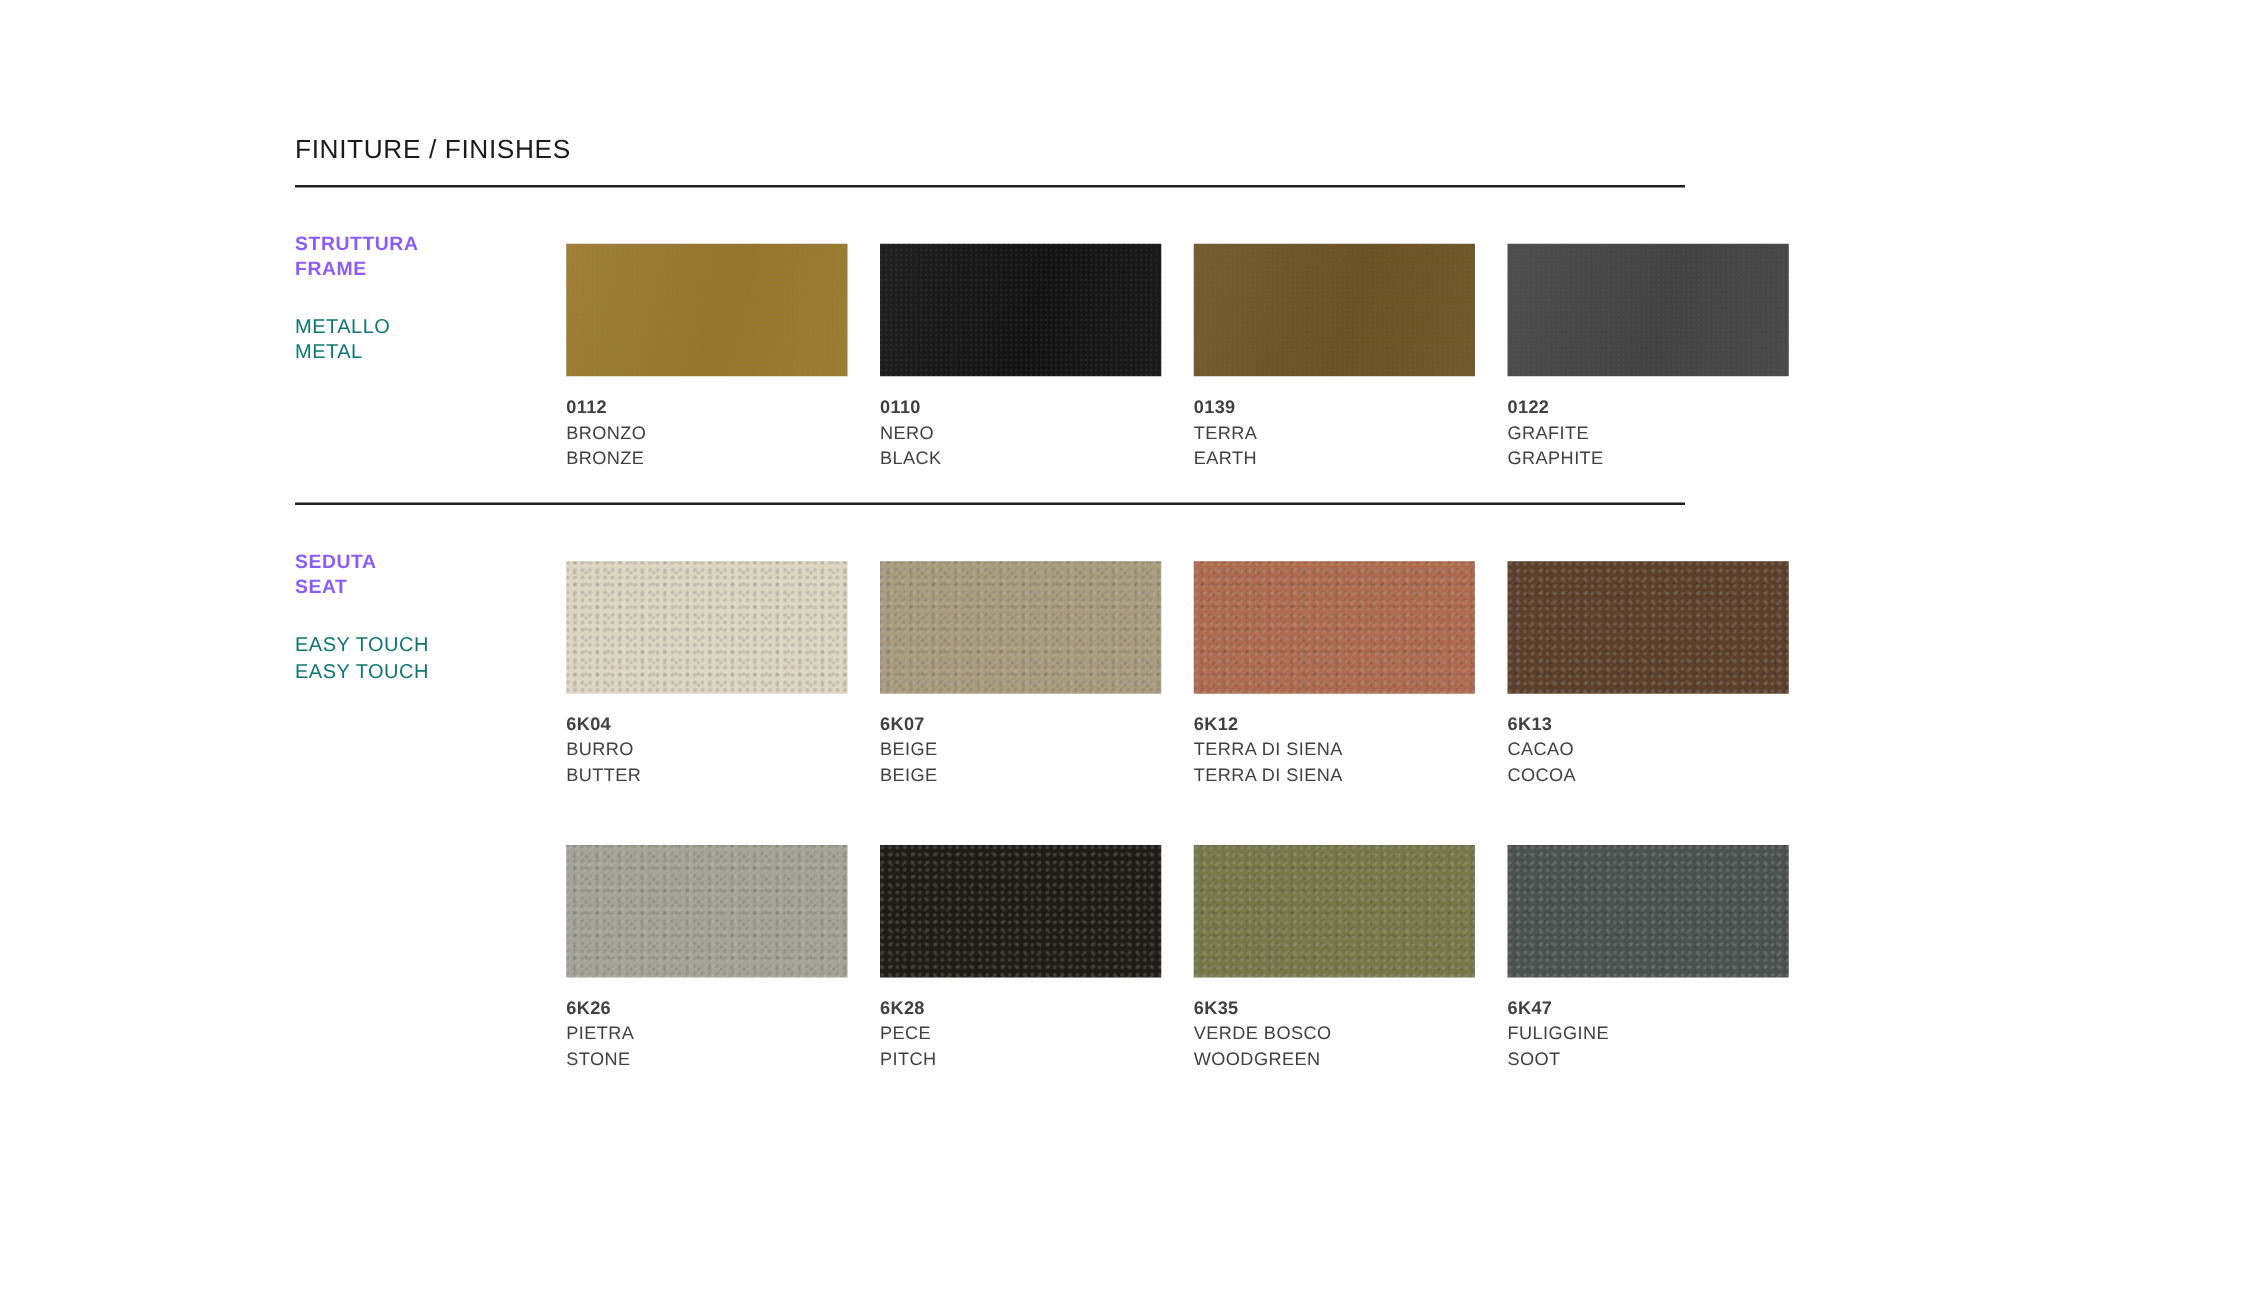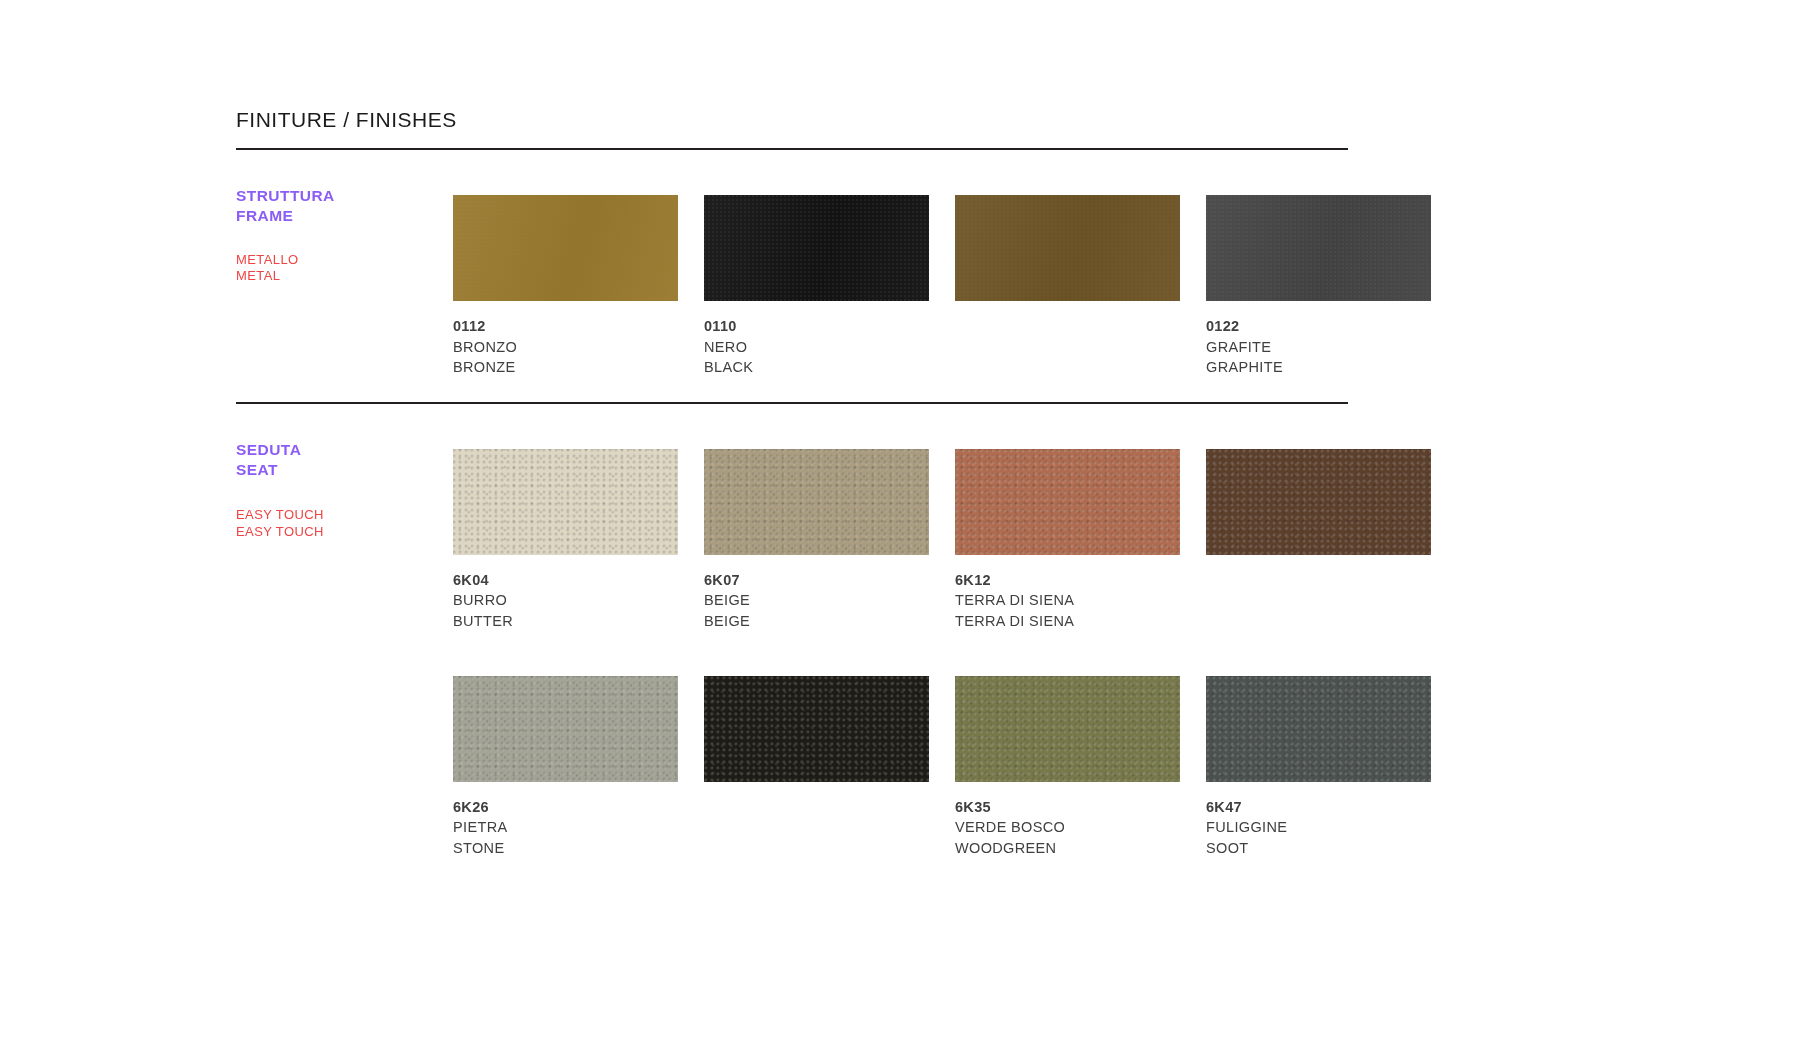--- a/index.html
+++ b/index.html
@@ -57,25 +57,25 @@
   }
   .group-title {
     font-size: 15.5px;
     font-weight: 700;
     letter-spacing: 0.45px;
     line-height: 1.28;
     color: #8b5cf6;
     white-space: nowrap;
   }
   .material-name {
-    font-size: 13px;
+    font-size: 16px;
     font-weight: 400;
     letter-spacing: 0.4px;
     line-height: 1.28;
-    color: #ef4444;
+    color: #0f766e;
     white-space: nowrap;
   }
   .frame-material { margin-top: 26px; }
   .seat-material  { margin-top: 28px; }
 
   .section-divider {
     width: 2px;
     background: #231f20;
     align-self: stretch;
     margin-left: 0;
@@ -188,20 +188,25 @@
               <div class="code">0110</div>
               <div class="cname">NERO</div>
               <div class="cname">BLACK</div>
             </div>
           </div>
 
           <div class="swatch-cell">
             <div class="swatch" style="background: rgb(110, 84, 36);">
               <div class="grain" style="background-image: radial-gradient(circle at 25% 25%, rgba(255, 255, 255, 0.07) 0.6px, rgba(0, 0, 0, 0) 1.4px), radial-gradient(circle at 75% 75%, rgba(0, 0, 0, 0.09) 0.6px, rgba(0, 0, 0, 0) 1.4px), linear-gradient(105deg, rgba(255, 255, 255, 0.05) 0%, rgba(0, 0, 0, 0.04) 55%, rgba(255, 255, 255, 0.03) 100%); background-size: 4px 4px, 4px 4px, 100% 100%; background-position: 0px 0px, 2px 2px, 0px 0px;"></div>
             </div>
+            <div class="caption">
+              <div class="code">0139</div>
+              <div class="cname">TERRA</div>
+              <div class="cname">EARTH</div>
+            </div>
           </div>
 
           <div class="swatch-cell">
             <div class="swatch" style="background: rgb(68, 68, 68);">
               <div class="grain" style="background-image: radial-gradient(circle at 25% 25%, rgba(255, 255, 255, 0.07) 0.6px, rgba(0, 0, 0, 0) 1.4px), radial-gradient(circle at 75% 75%, rgba(0, 0, 0, 0.09) 0.6px, rgba(0, 0, 0, 0) 1.4px), linear-gradient(105deg, rgba(255, 255, 255, 0.05) 0%, rgba(0, 0, 0, 0.04) 55%, rgba(255, 255, 255, 0.03) 100%); background-size: 4px 4px, 4px 4px, 100% 100%; background-position: 0px 0px, 2px 2px, 0px 0px;"></div>
             </div>
             <div class="caption">
               <div class="code">0122</div>
               <div class="cname">GRAFITE</div>
               <div class="cname">GRAPHITE</div>
@@ -263,20 +268,25 @@
               <div class="code">6K12</div>
               <div class="cname">TERRA DI SIENA</div>
               <div class="cname">TERRA DI SIENA</div>
             </div>
           </div>
 
           <div class="swatch-cell">
             <div class="swatch" style="background: rgb(93, 64, 44);">
               <div class="grain" style="background-image: radial-gradient(circle at 30% 30%, rgba(255, 255, 255, 0.17) 0.9px, rgba(0, 0, 0, 0) 2.1px), radial-gradient(circle at 70% 70%, rgba(0, 0, 0, 0.17) 0.9px, rgba(0, 0, 0, 0) 2.1px), radial-gradient(circle at 80% 20%, rgba(255, 255, 255, 0.1) 0.8px, rgba(0, 0, 0, 0) 1.9px), radial-gradient(circle at 20% 80%, rgba(0, 0, 0, 0.12) 0.8px, rgba(0, 0, 0, 0) 1.9px); background-size: 6px 6px, 6px 6px, 9px 9px, 9px 9px; background-position: 0px 0px, 3px 3px, 2px 5px, 5px 2px;"></div>
             </div>
+            <div class="caption">
+              <div class="code">6K13</div>
+              <div class="cname">CACAO</div>
+              <div class="cname">COCOA</div>
+            </div>
           </div>
 
         </div>
 
         <div class="swatch-row row-gap">
 
           <div class="swatch-cell">
             <div class="swatch" style="background: rgb(163, 164, 150);">
               <div class="grain" style="background-image: radial-gradient(circle at 30% 30%, rgba(255, 255, 255, 0.17) 0.9px, rgba(0, 0, 0, 0) 2.1px), radial-gradient(circle at 70% 70%, rgba(0, 0, 0, 0.17) 0.9px, rgba(0, 0, 0, 0) 2.1px), radial-gradient(circle at 80% 20%, rgba(255, 255, 255, 0.1) 0.8px, rgba(0, 0, 0, 0) 1.9px), radial-gradient(circle at 20% 80%, rgba(0, 0, 0, 0.12) 0.8px, rgba(0, 0, 0, 0) 1.9px); background-size: 6px 6px, 6px 6px, 9px 9px, 9px 9px; background-position: 0px 0px, 3px 3px, 2px 5px, 5px 2px;"></div>
             </div>
@@ -284,20 +294,25 @@
               <div class="code">6K26</div>
               <div class="cname">PIETRA</div>
               <div class="cname">STONE</div>
             </div>
           </div>
 
           <div class="swatch-cell">
             <div class="swatch" style="background: rgb(30, 28, 22);">
               <div class="grain" style="background-image: radial-gradient(circle at 30% 30%, rgba(255, 255, 255, 0.17) 0.9px, rgba(0, 0, 0, 0) 2.1px), radial-gradient(circle at 70% 70%, rgba(0, 0, 0, 0.17) 0.9px, rgba(0, 0, 0, 0) 2.1px), radial-gradient(circle at 80% 20%, rgba(255, 255, 255, 0.1) 0.8px, rgba(0, 0, 0, 0) 1.9px), radial-gradient(circle at 20% 80%, rgba(0, 0, 0, 0.12) 0.8px, rgba(0, 0, 0, 0) 1.9px); background-size: 6px 6px, 6px 6px, 9px 9px, 9px 9px; background-position: 0px 0px, 3px 3px, 2px 5px, 5px 2px;"></div>
             </div>
+            <div class="caption">
+              <div class="code">6K28</div>
+              <div class="cname">PECE</div>
+              <div class="cname">PITCH</div>
+            </div>
           </div>
 
           <div class="swatch-cell">
             <div class="swatch" style="background: rgb(119, 121, 74);">
               <div class="grain" style="background-image: radial-gradient(circle at 30% 30%, rgba(255, 255, 255, 0.17) 0.9px, rgba(0, 0, 0, 0) 2.1px), radial-gradient(circle at 70% 70%, rgba(0, 0, 0, 0.17) 0.9px, rgba(0, 0, 0, 0) 2.1px), radial-gradient(circle at 80% 20%, rgba(255, 255, 255, 0.1) 0.8px, rgba(0, 0, 0, 0) 1.9px), radial-gradient(circle at 20% 80%, rgba(0, 0, 0, 0.12) 0.8px, rgba(0, 0, 0, 0) 1.9px); background-size: 6px 6px, 6px 6px, 9px 9px, 9px 9px; background-position: 0px 0px, 3px 3px, 2px 5px, 5px 2px;"></div>
             </div>
             <div class="caption">
               <div class="code">6K35</div>
               <div class="cname">VERDE BOSCO</div>
               <div class="cname">WOODGREEN</div>

